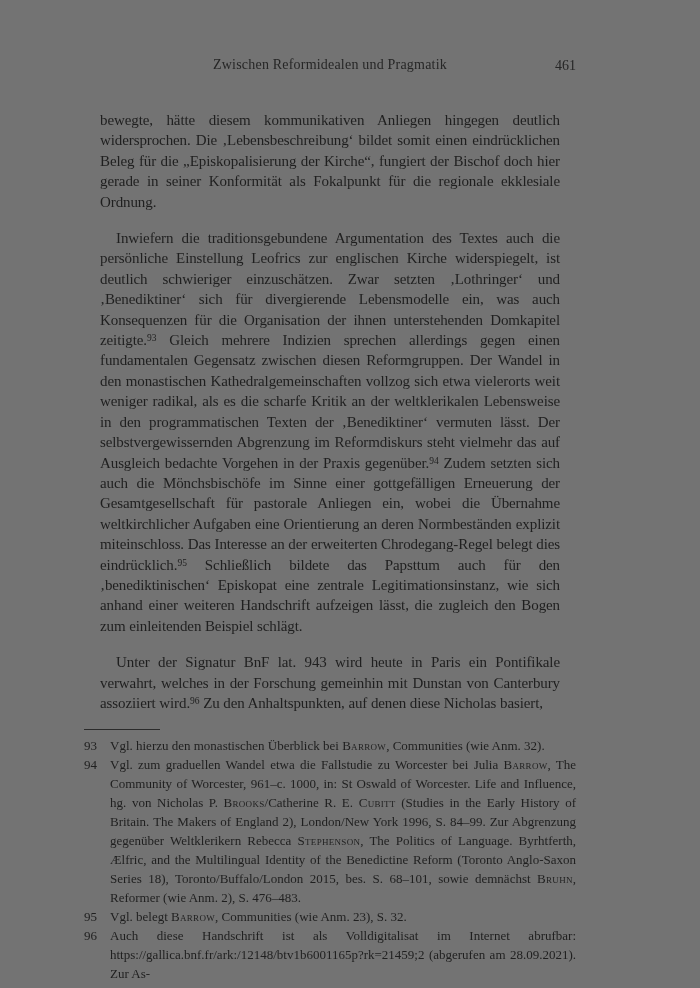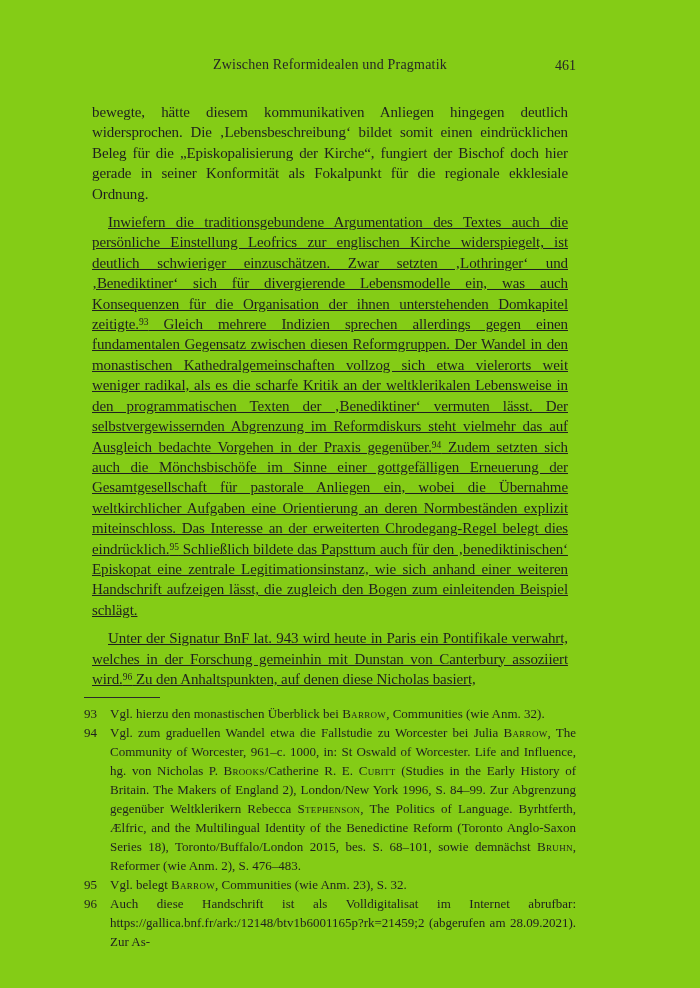--- a/index.html
+++ b/index.html
@@ -4,21 +4,21 @@
 <style>
   html, body {
     margin: 0;
     padding: 0;
     background: #ffffff;
   }
   .page {
     position: relative;
     width: 700px;
     height: 988px;
-    background: #84cc16;
+    background: #737373;
     color: #1f1f1f;
     font-family: "Liberation Serif", "DejaVu Serif", serif;
     overflow: hidden;
     box-sizing: border-box;
   }
   .running-header {
     position: absolute;
     top: 57px;
     left: 84px;
     width: 492px;
@@ -42,26 +42,25 @@
     left: 84px;
     width: 492px;
   }
   .paragraphs {
     min-height: 533px;
     font-size: 15px;
     line-height: 20.4px;
     letter-spacing: -0.1px;
   }
   .para {
-    margin: 8px;
+    margin: 16px;
     text-align: justify;
   }
   .para.indent {
     text-indent: 16px;
-    text-decoration: underline;
   }
   .fn-ref {
     font-size: 9.5px;
     vertical-align: 4.5px;
     line-height: 0;
     letter-spacing: 0;
   }
   .footnote-sep {
     width: 76px;
     height: 0;

